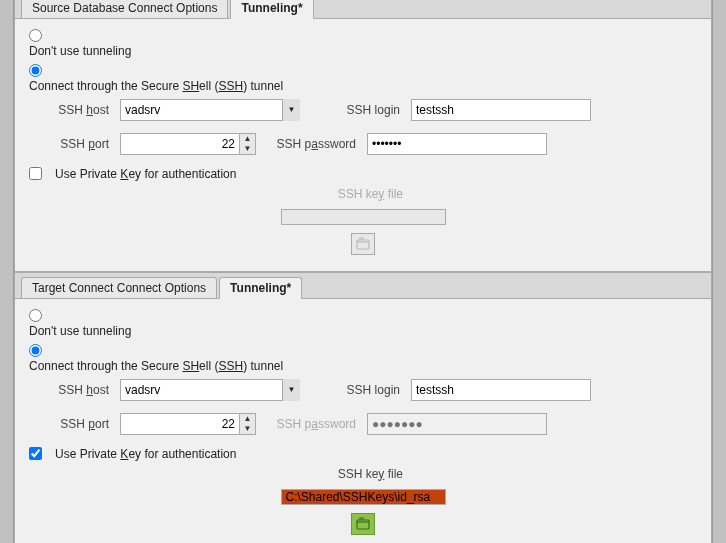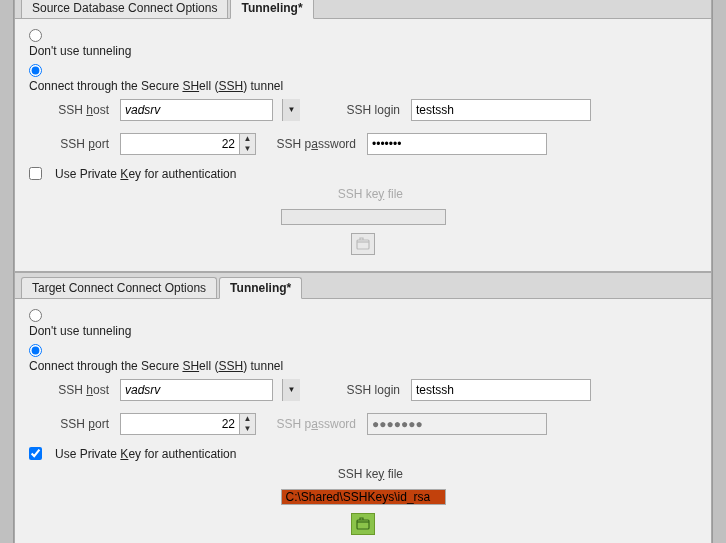--- a/index.html
+++ b/index.html
@@ -68,22 +68,21 @@
       color: #444;
     }
     .form-input {
       height: 22px;
       border: 1px solid #aaa;
       background: white;
       font-size: 12px;
       padding: 0 4px;
     }
     .input-host {
-      width: 153px;
-      font-style: italic;
+      width: 180px;
     }
     .input-login {
       width: 180px;
     }
     .input-port-wrapper {
       display: flex;
       align-items: center;
     }
     .input-port {
       width: 120px;

